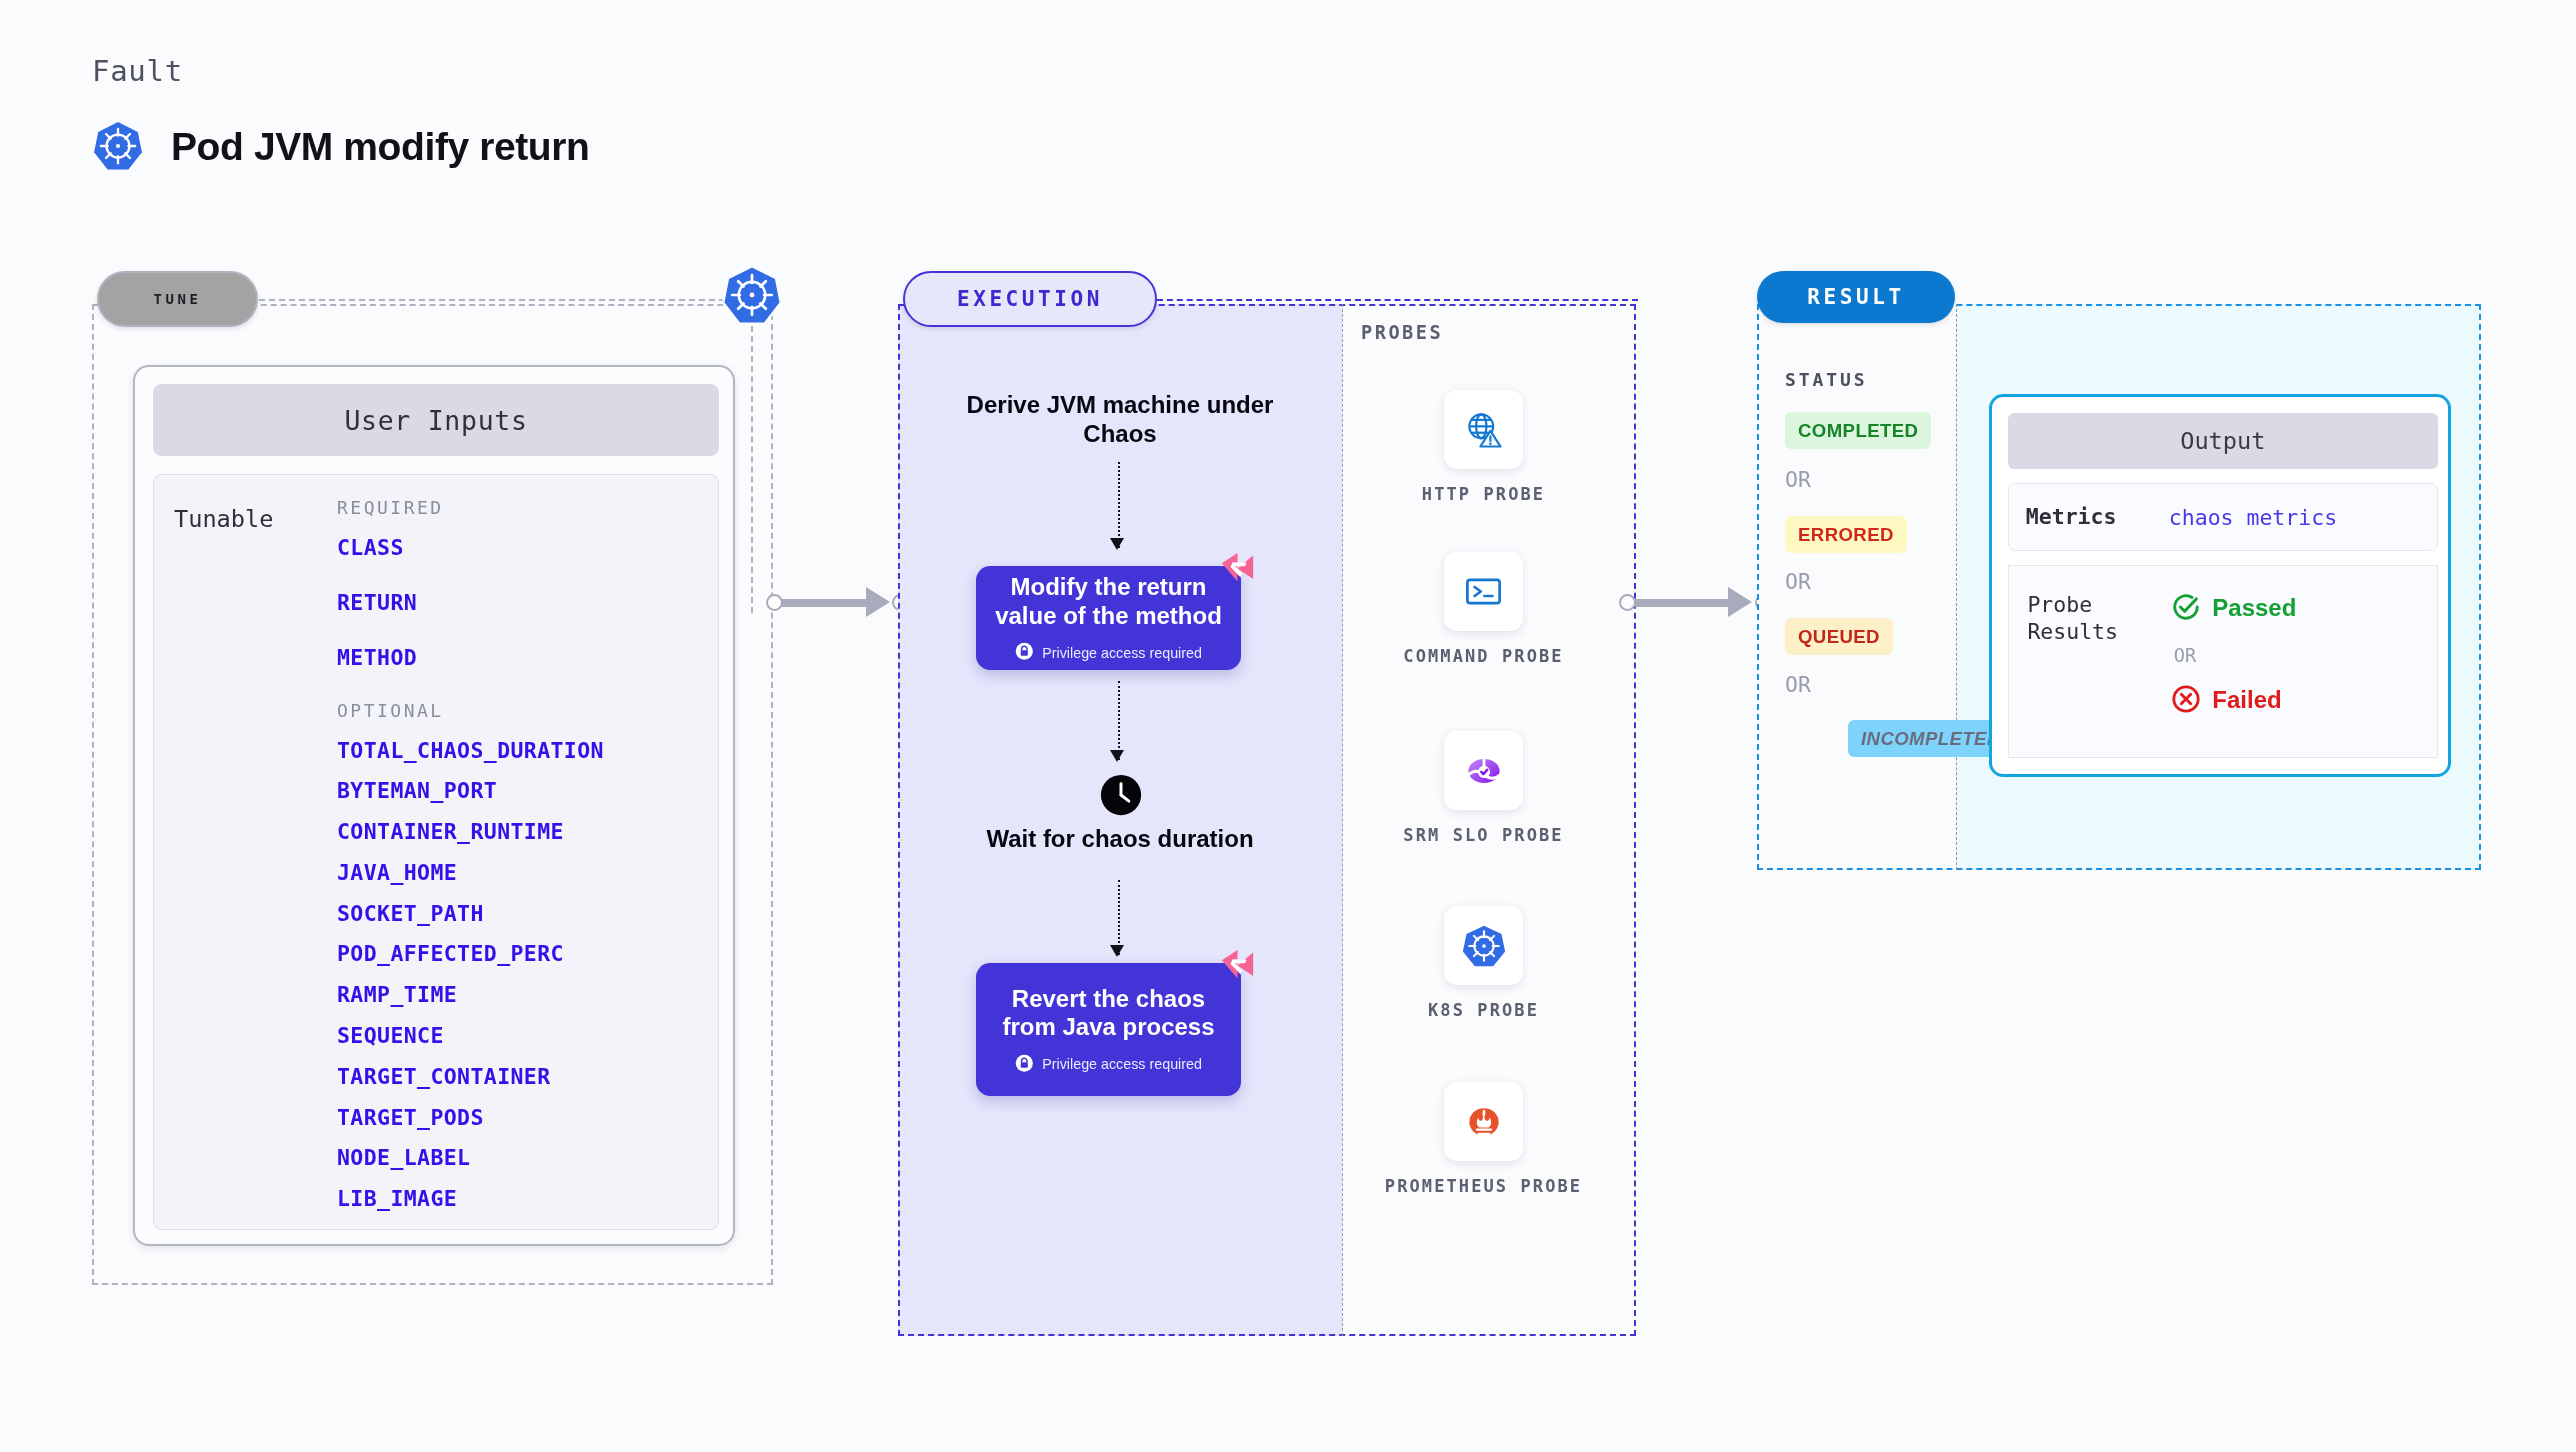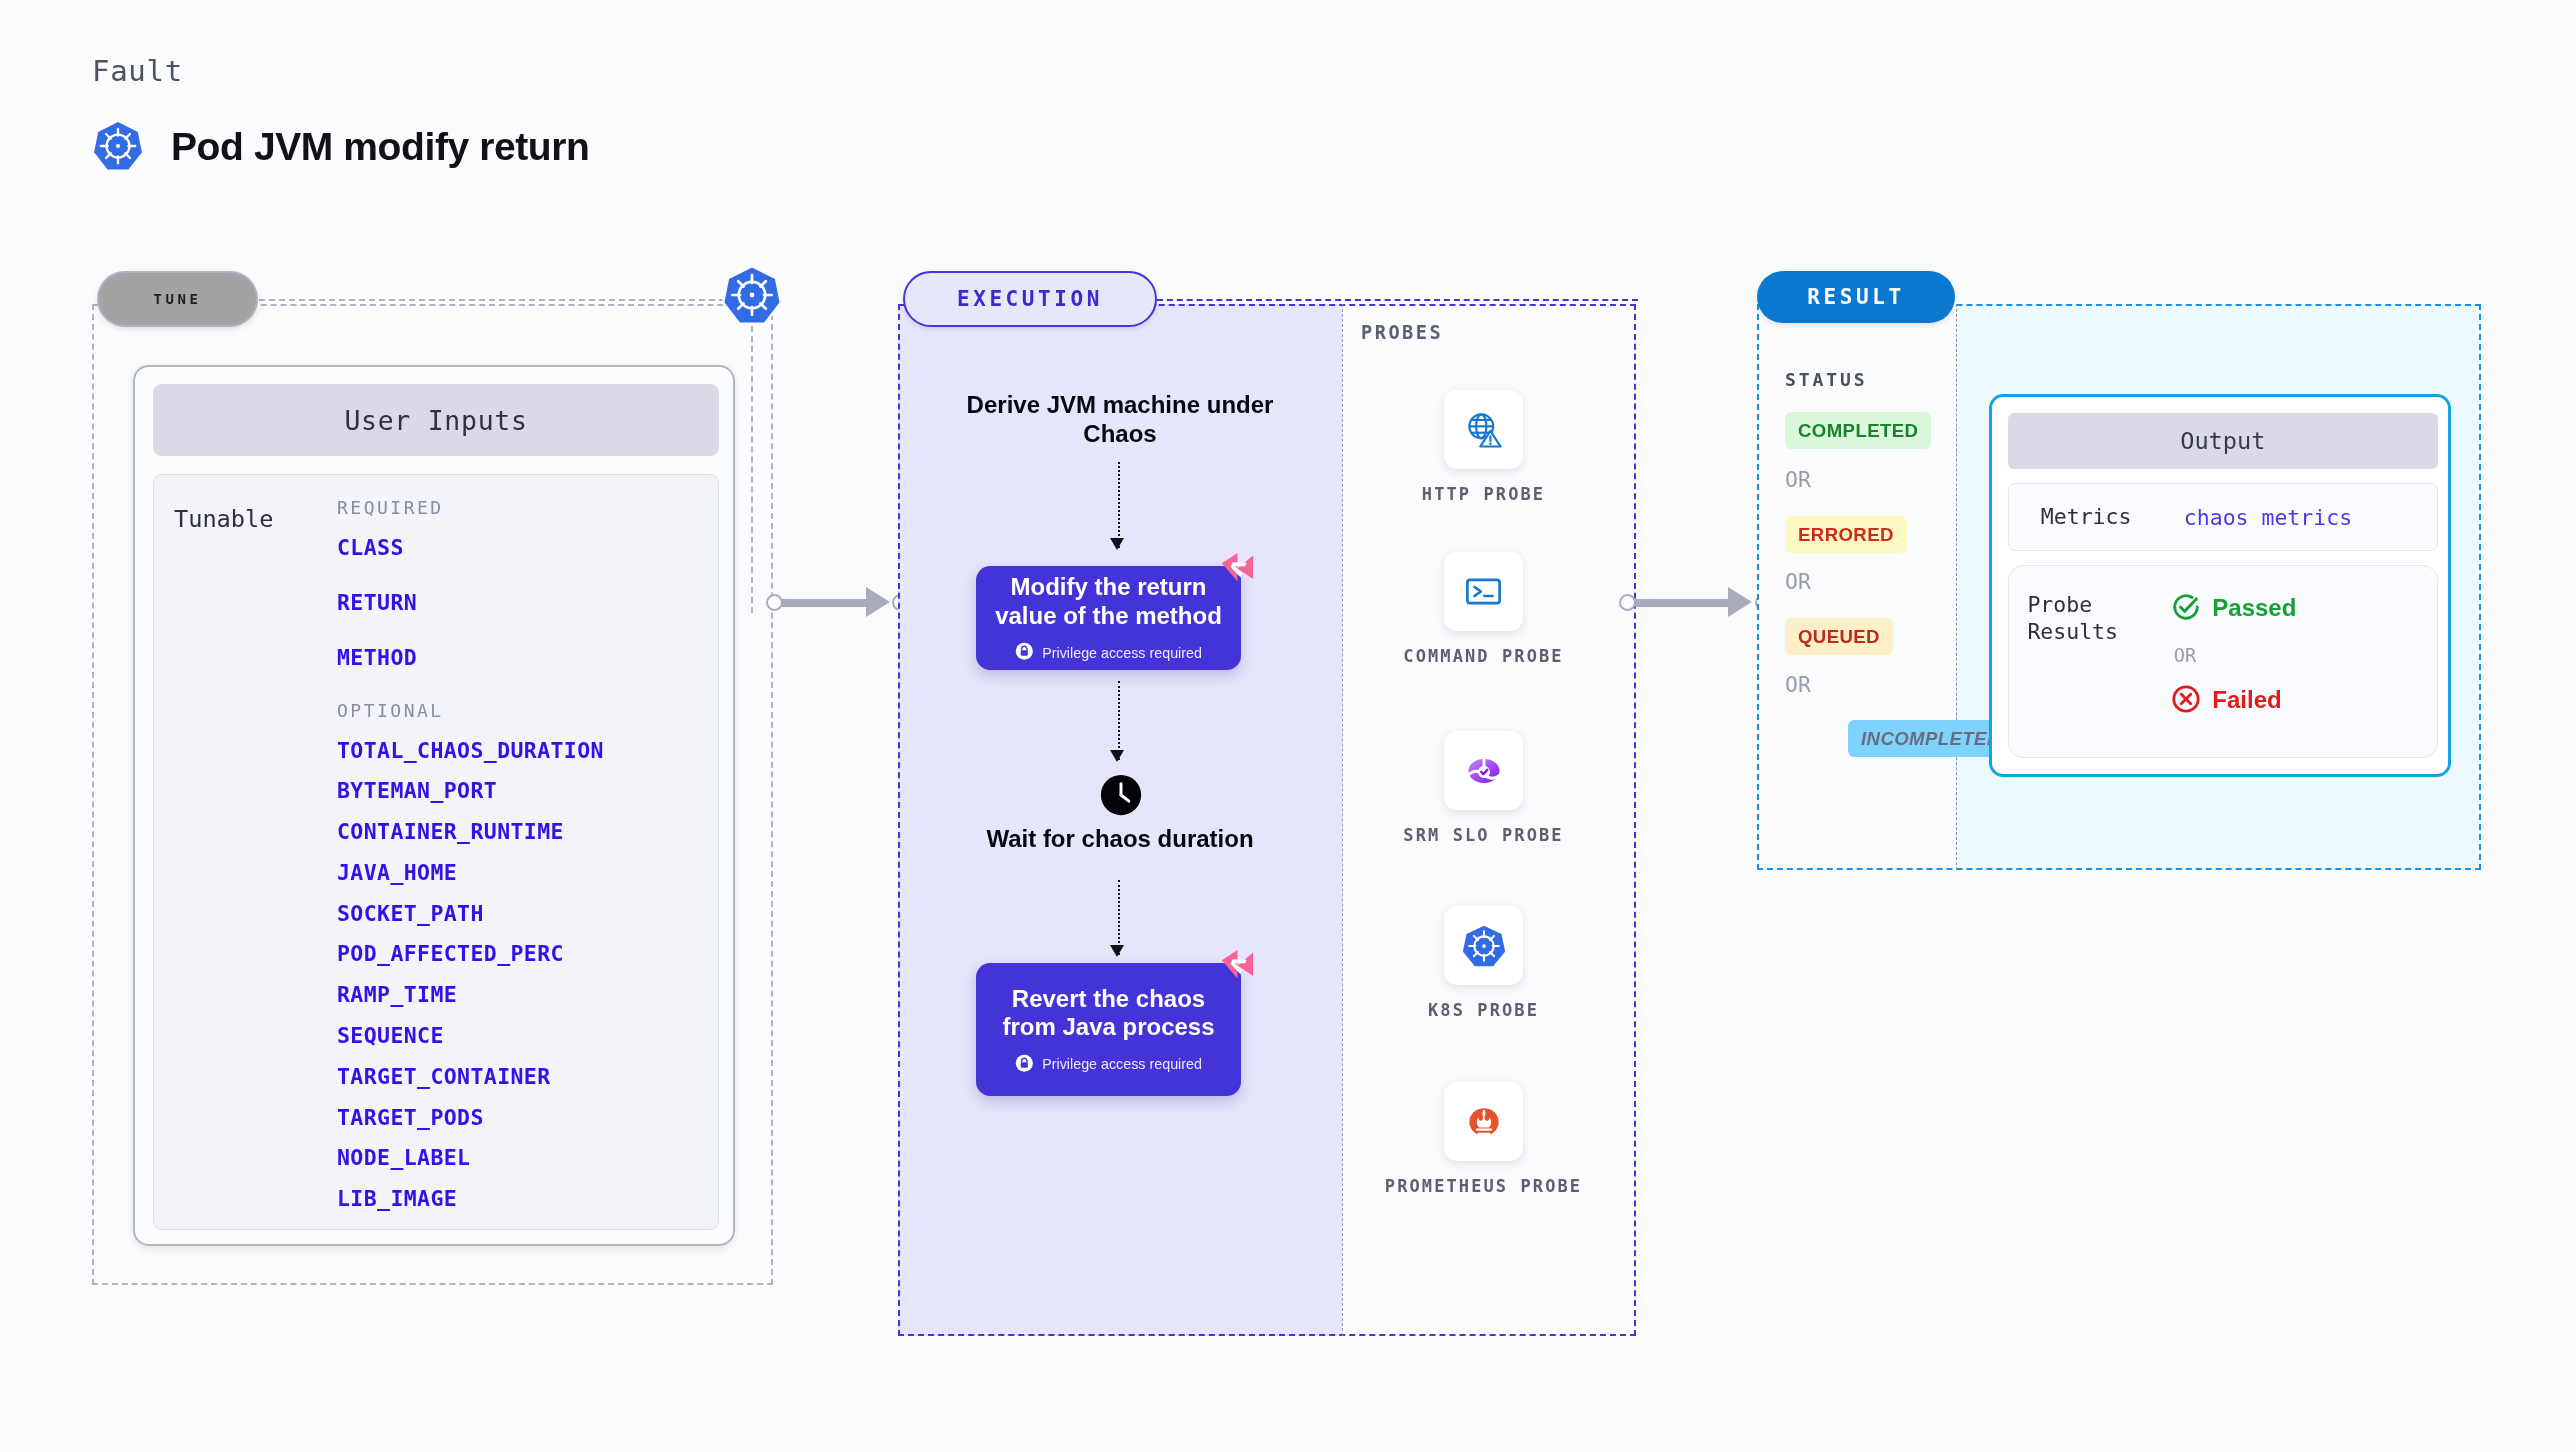--- a/index.html
+++ b/index.html
@@ -193,21 +193,21 @@
     display: flex; align-items: center; justify-content: center;
     font-family: "DejaVu Sans Mono", monospace; font-size: 23.6px; color: #3a3b47;
   }
   #metrics-row {
     position: absolute; left: 15.8px; top: 86px; width: 430px; height: 68px;
     background: #fafbfe; border: 1.4px solid #e4e6ef; border-radius: 7.2px;
     display: flex; align-items: center;
   }
   #probe-results-row {
     position: absolute; left: 15.8px; top: 168px; width: 430px; height: 193px;
-    background: #fafbfe; border: 1.4px solid #e4e6ef; border-radius: 15px;
+    background: #fafbfe; border: 1.4px solid #e4e6ef; border-radius: 0;
   }
   .out-key {
     font-family: "DejaVu Sans Mono", monospace; font-size: 21.5px; color: #2e2f3b;
     line-height: 1.25;
   }
   .out-val-link {
     font-family: "DejaVu Sans Mono", monospace; font-size: 21.5px; color: #4a3ae6;
   }
   .verdict-row { display: flex; align-items: center; gap: 11.5px; }
   .verdict-text { font-size: 24px; font-weight: bold; }
@@ -499,21 +499,21 @@
 <div class="status-badge" style="left:1785px; top:516px; background:#fef9c3; color:#d0281b;">ERRORED</div>
 <div class="or-text" style="left:1785px; top:569px;">OR</div>
 <div class="status-badge" style="left:1785px; top:618px; background:#fdf0c8; color:#c22718;">QUEUED</div>
 <div class="or-text" style="left:1785px; top:672px;">OR</div>
 <div class="status-badge" style="left:1848px; top:720px; background:#7dd3fc; color:#6a6c7d;font-style:italic;">INCOMPLETED</div>
 
 <div id="output-card">
   <div id="output-header">Output</div>
 
   <div id="metrics-row">
-    <span class="out-key" style="margin-left:32px; width:143px;">Metrics</span>
+    <span class="out-key" style="margin-left:17px; width:143px;font-weight:bold;">Metrics</span>
     <span class="out-val-link">chaos metrics</span>
   </div>
 
   <div id="probe-results-row">
     <div class="out-key" style="position:absolute; left:18.6px; top:26px; width:136px;">
       <span>Probe Results</span>
     </div>
     <div class="verdict-row" style="position:absolute; left:162px; top:26px;">
       <span>
         <svg width="30" height="30" viewBox="0 0 32 32">

